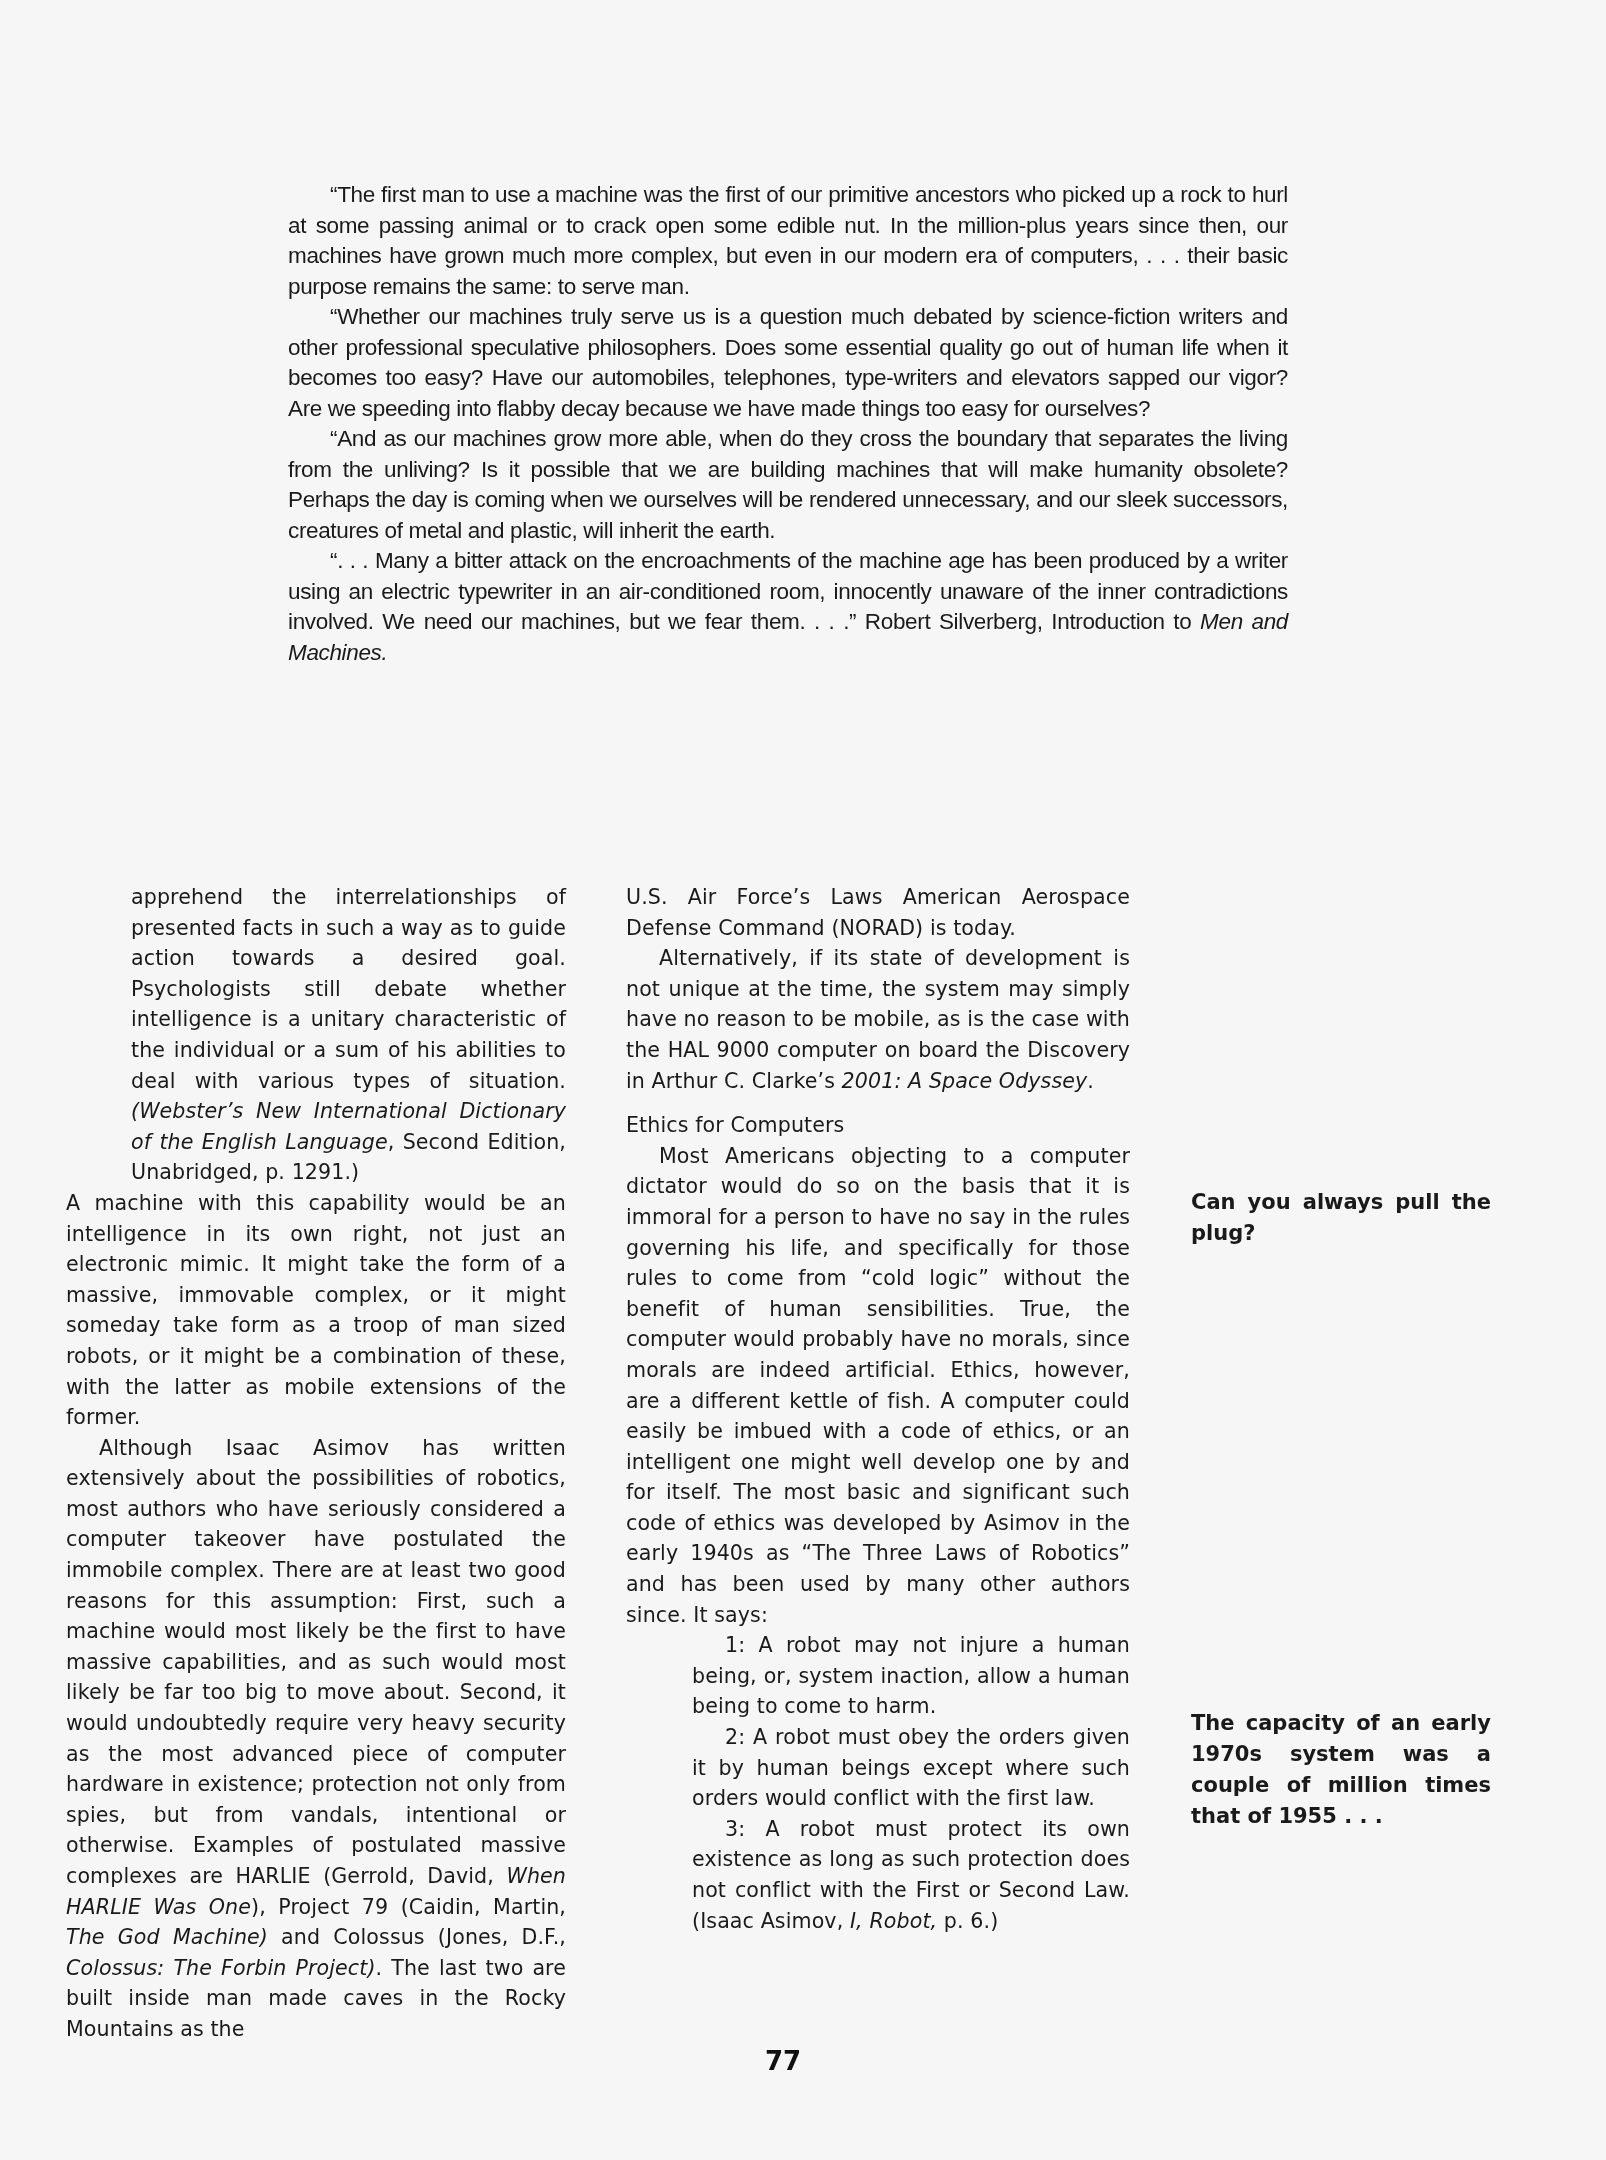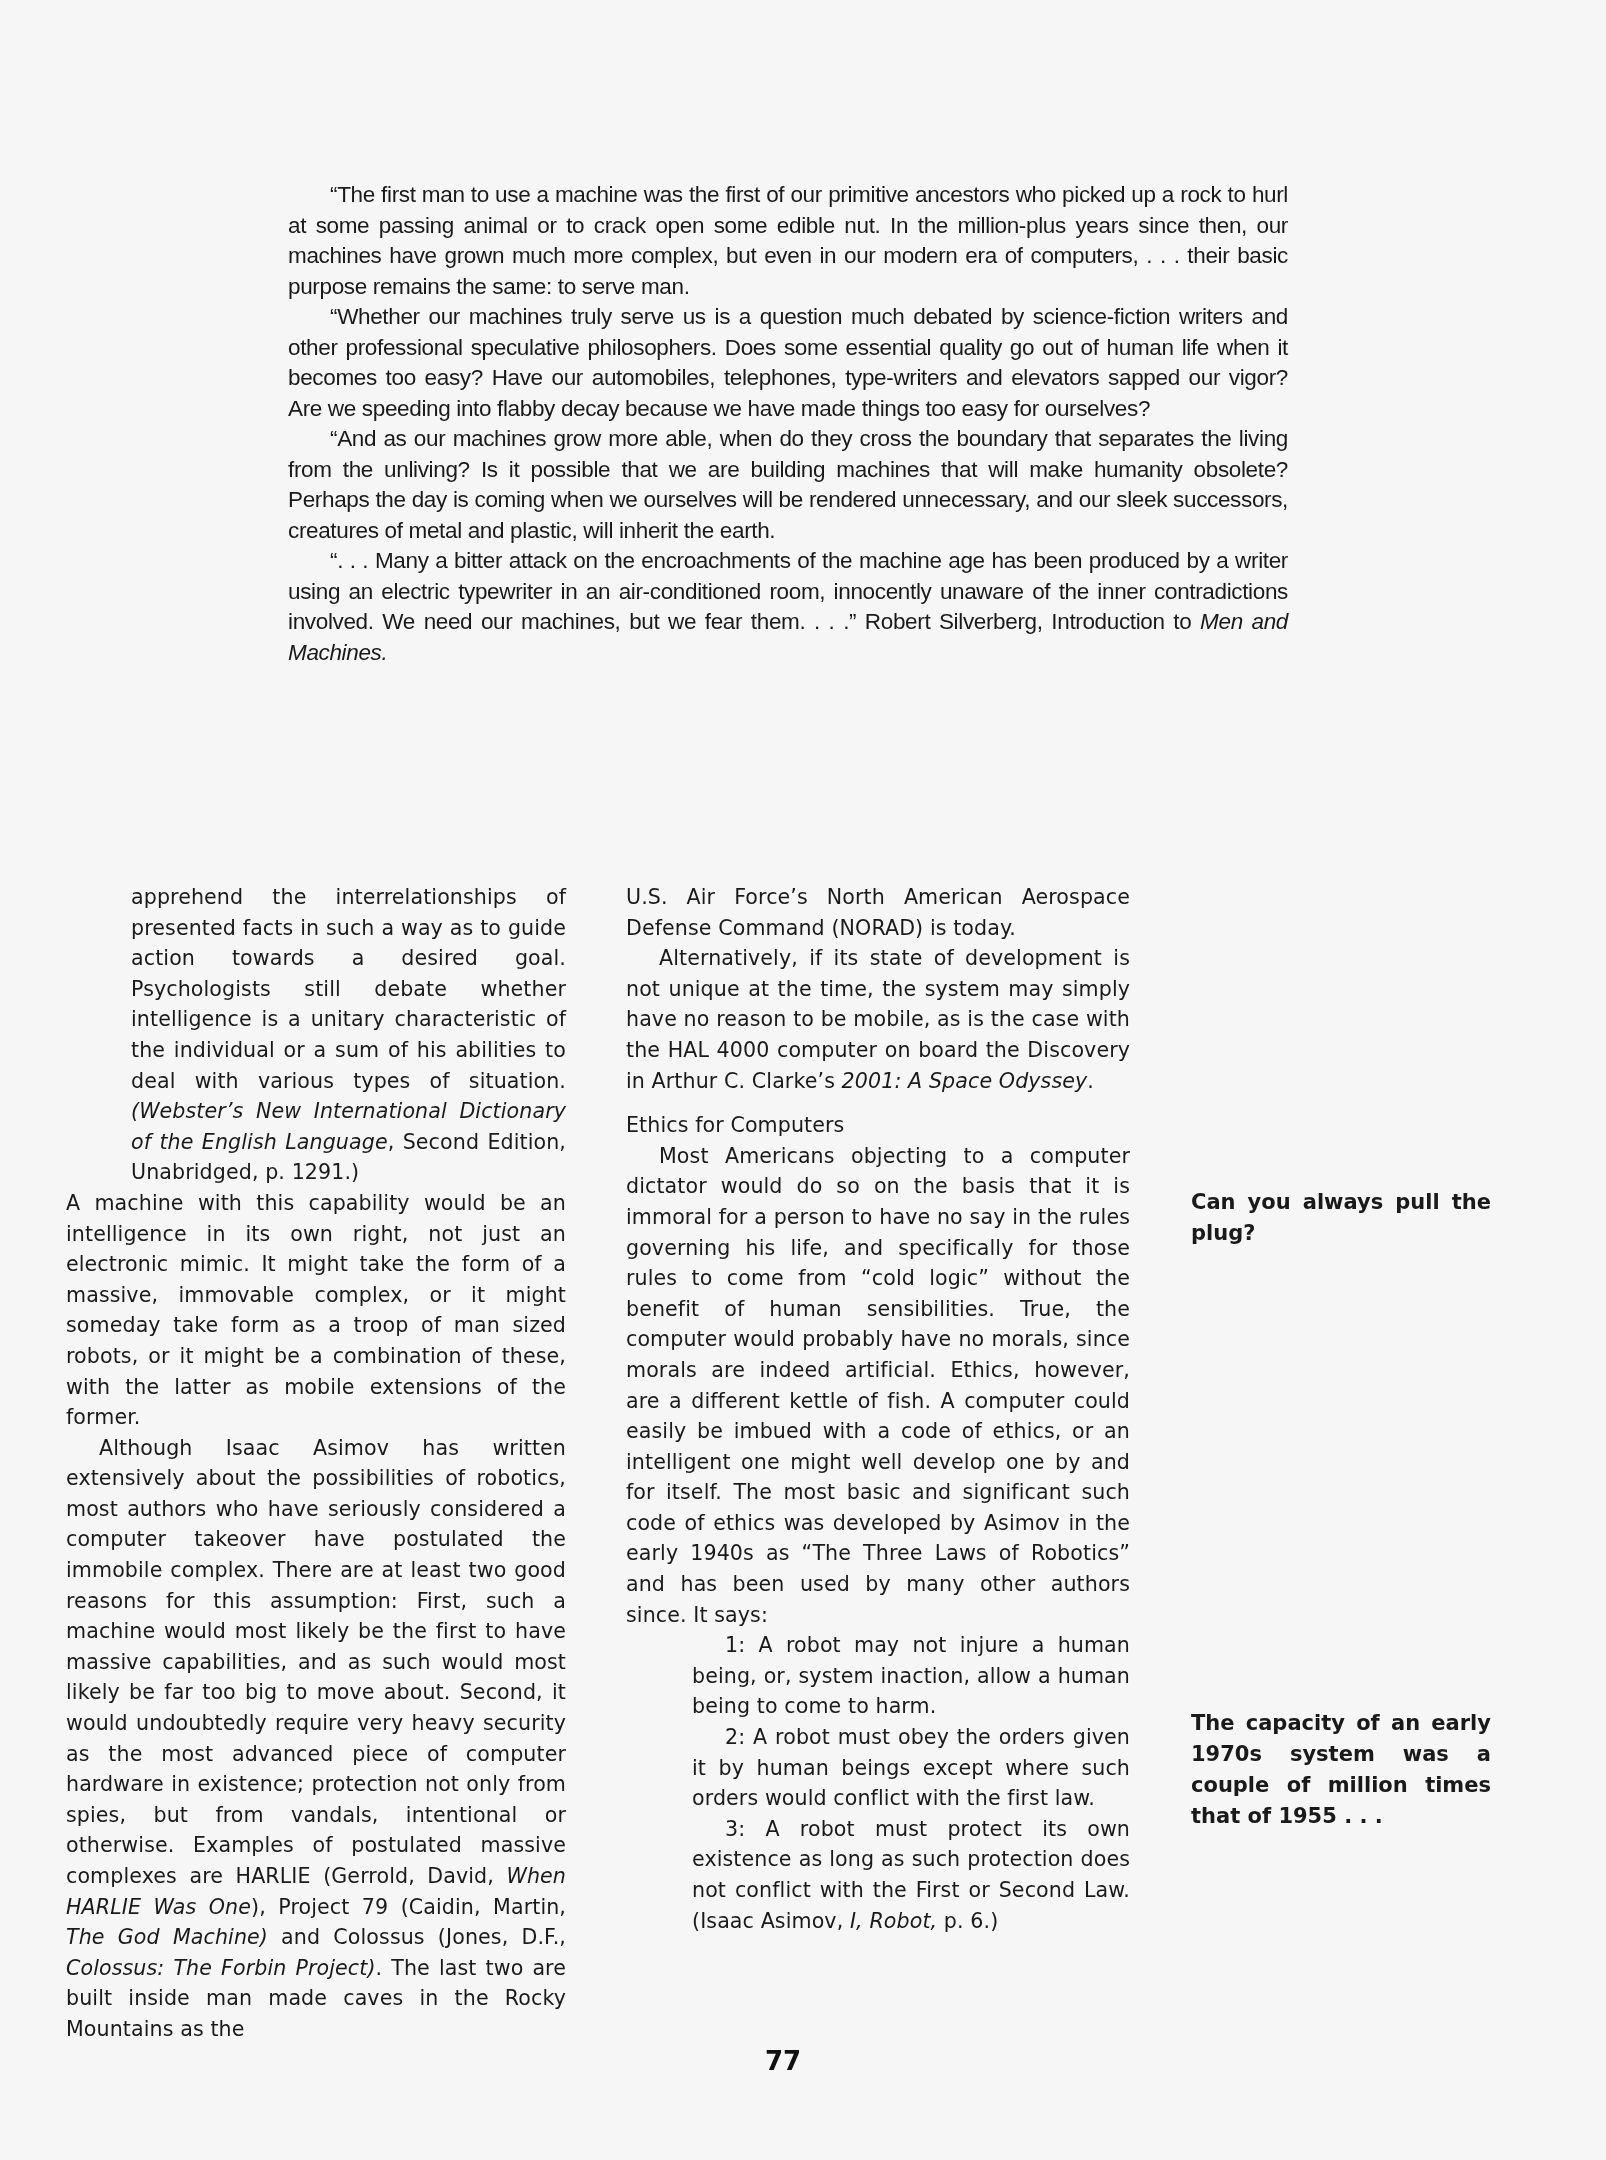--- a/index.html
+++ b/index.html
@@ -53,22 +53,22 @@
     <p><span>“. . . Many a bitter attack on the encroachments of the machine age has been produced by a writer using an electric typewriter in an air-conditioned room, innocently unaware of the inner contradictions involved. We need our machines, but we fear them. . . .” Robert Silverberg, Introduction to </span><em>Men and Machines.</em></p>
   </div>
 
   <div class="col col-left">
     <p class="definition"><span>apprehend the interrelationships of presented facts in such a way as to guide action towards a desired goal. Psychologists still debate whether intelligence is a unitary characteristic of the individual or a sum of his abilities to deal with various types of situation. </span><em>(Webster’s New International Dictionary of the English Language</em><span>, Second Edition, Unabridged, p. 1291.)</span></p>
     <p>A machine with this capability would be an intelligence in its own right, not just an electronic mimic. It might take the form of a massive, immovable complex, or it might someday take form as a troop of man sized robots, or it might be a combination of these, with the latter as mobile extensions of the former.</p>
     <p class="indent"><span>Although Isaac Asimov has written extensively about the possibilities of robotics, most authors who have seriously considered a computer takeover have postulated the immobile complex. There are at least two good reasons for this assumption: First, such a machine would most likely be the first to have massive capabilities, and as such would most likely be far too big to move about. Second, it would undoubtedly require very heavy security as the most advanced piece of computer hardware in existence; protection not only from spies, but from vandals, intentional or otherwise. Examples of postulated massive complexes are HARLIE (Gerrold, David, </span><em>When HARLIE Was One</em><span>), Project 79 (Caidin, Martin, </span><em>The God Machine)</em><span> and Colossus (Jones, D.F., </span><em>Colossus: The Forbin Project)</em><span>. The last two are built inside man made caves in the Rocky Mountains as the</span></p>
   </div>
 
   <div class="col col-mid">
-    <p>U.S. Air Force’s North American Aerospace Defense Command (NORAD) is today.</p>
-    <p class="indent"><span>Alternatively, if its state of development is not unique at the time, the system may simply have no reason to be mobile, as is the case with the HAL 4000 computer on board the Discovery in Arthur C. Clarke’s </span><em>2001: A Space Odyssey</em><span>.</span></p>
+    <p>U.S. Air Force’s Laws American Aerospace Defense Command (NORAD) is today.</p>
+    <p class="indent"><span>Alternatively, if its state of development is not unique at the time, the system may simply have no reason to be mobile, as is the case with the HAL 9000 computer on board the Discovery in Arthur C. Clarke’s </span><em>2001: A Space Odyssey</em><span>.</span></p>
     <p class="section-heading">Ethics for Computers</p>
     <p class="indent">Most Americans objecting to a computer dictator would do so on the basis that it is immoral for a person to have no say in the rules governing his life, and specifically for those rules to come from “cold logic” without the benefit of human sensibilities. True, the computer would probably have no morals, since morals are indeed artificial. Ethics, however, are a different kettle of fish. A computer could easily be imbued with a code of ethics, or an intelligent one might well develop one by and for itself. The most basic and significant such code of ethics was developed by Asimov in the early 1940s as “The Three Laws of Robotics” and has been used by many other authors since. It says:</p>
     <p class="law">1: A robot may not injure a human being, or, system inaction, allow a human being to come to harm.</p>
     <p class="law">2: A robot must obey the orders given it by human beings except where such orders would conflict with the first law.</p>
     <p class="law"><span>3: A robot must protect its own existence as long as such protection does not conflict with the First or Second Law. </span><span>(Isaac Asimov, </span><em>I, Robot,</em><span> p. 6.)</span></p>
   </div>
 
   <p class="side-note note-1">Can you always pull the plug?</p>
   <p class="side-note note-2">The capacity of an early 1970s system was a couple of million times that of 1955 . . .</p>
 

